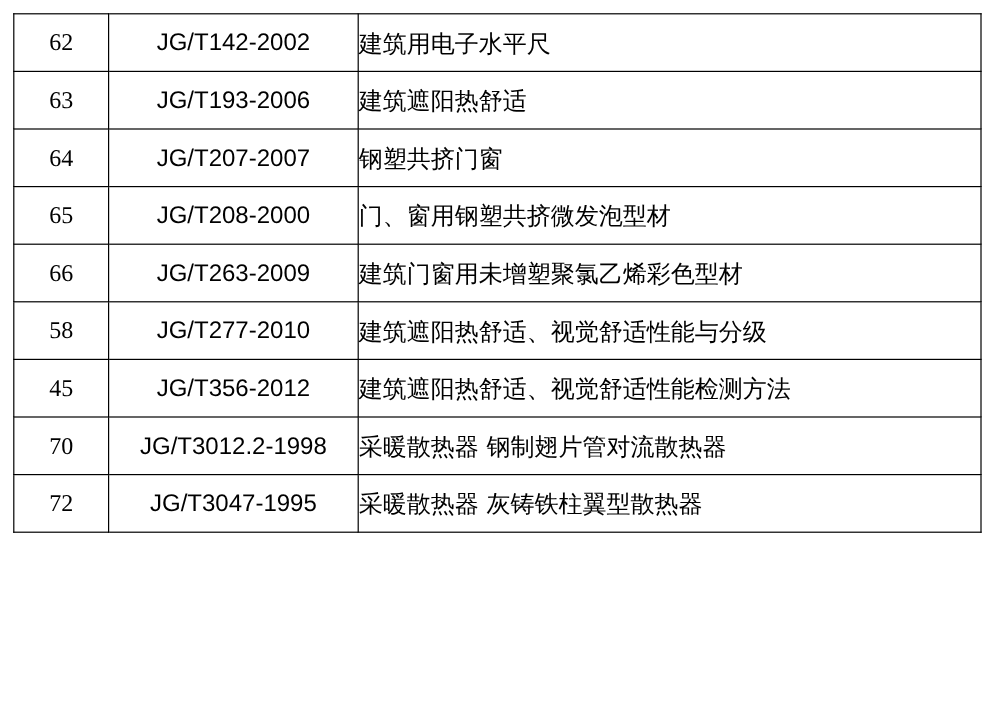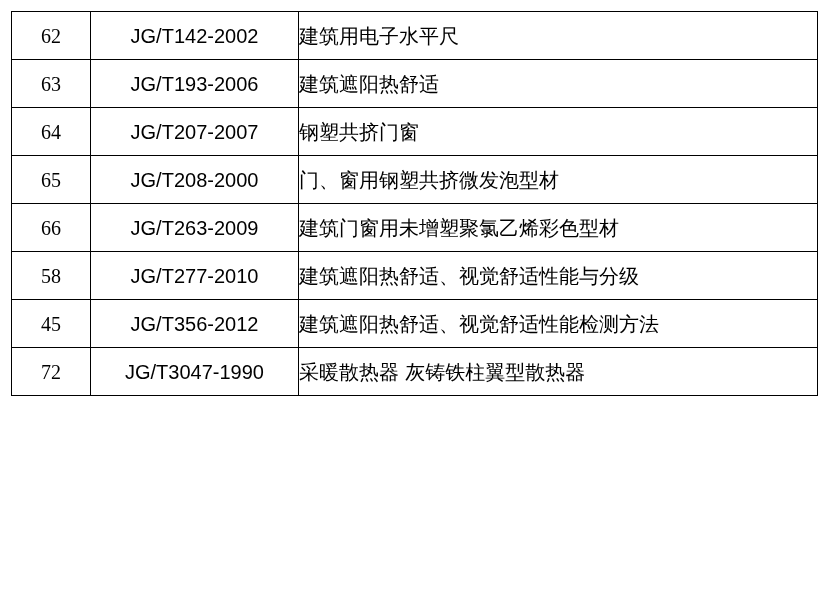--- a/index.html
+++ b/index.html
@@ -138,24 +138,35 @@
           </td>
         <td class="col-code">
             <span class="cell-inner">JG/T356-2012</span>
           </td>
         <td class="col-name">
             <span class="cell-inner">建筑遮阳热舒适、视觉舒适性能检测方法</span>
           </td>
       </tr>
       <tr>
         <td class="col-num">
+            <span class="cell-inner">70</span>
+          </td>
+        <td class="col-code">
+            <span class="cell-inner">JG/T3012.2-1998</span>
+          </td>
+        <td class="col-name">
+            <span class="cell-inner">采暖散热器  钢制翅片管对流散热器</span>
+          </td>
+      </tr>
+      <tr>
+        <td class="col-num">
             <span class="cell-inner">72</span>
           </td>
         <td class="col-code">
-            <span class="cell-inner">JG/T3047-1990</span>
+            <span class="cell-inner">JG/T3047-1995</span>
           </td>
         <td class="col-name">
             <span class="cell-inner">采暖散热器  灰铸铁柱翼型散热器</span>
           </td>
       </tr>
     </tbody>
   </table>
 </div>
 
 </body></html>

